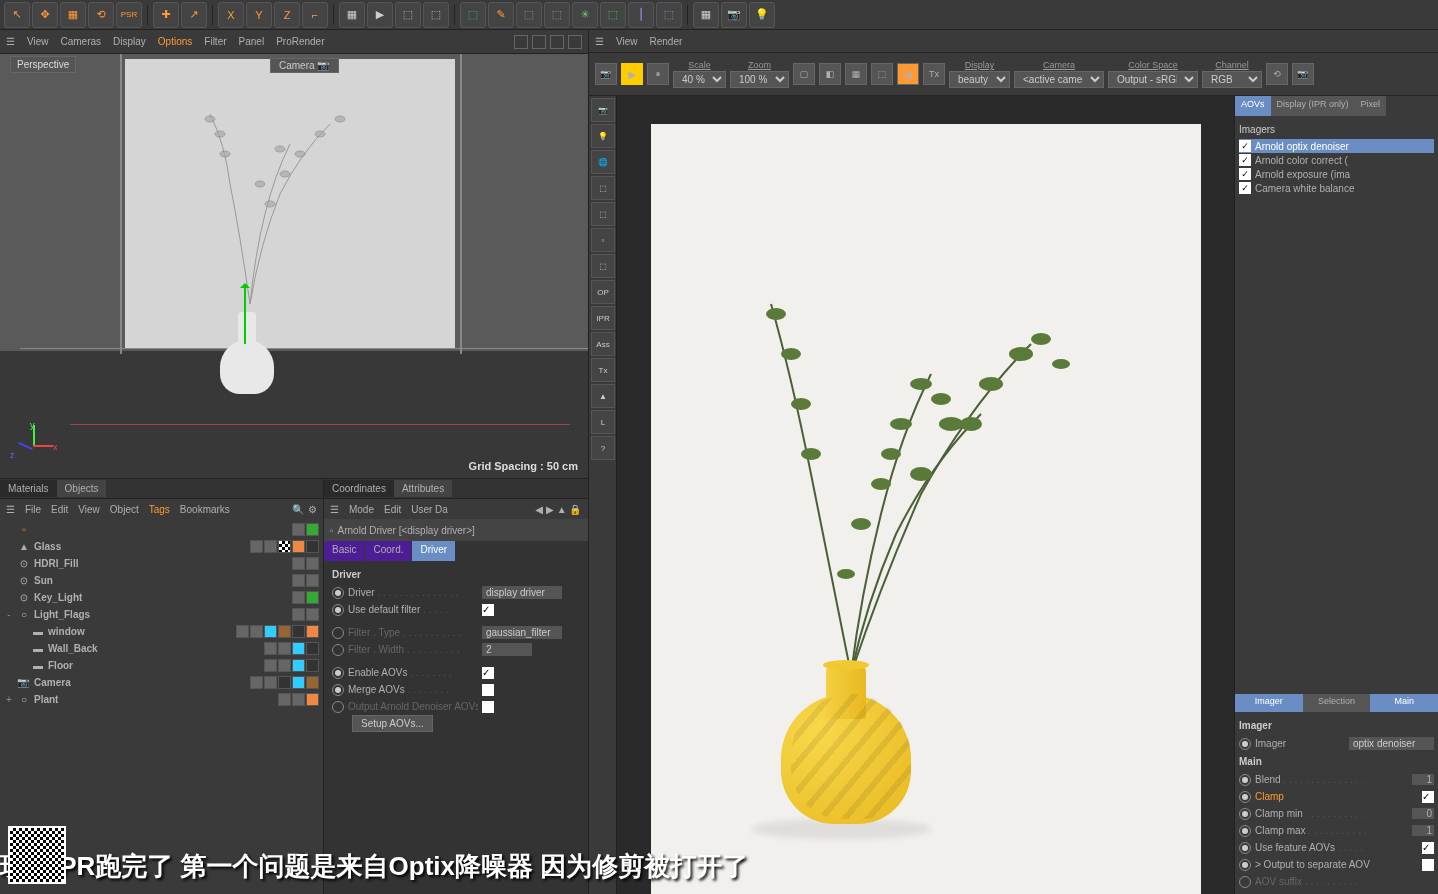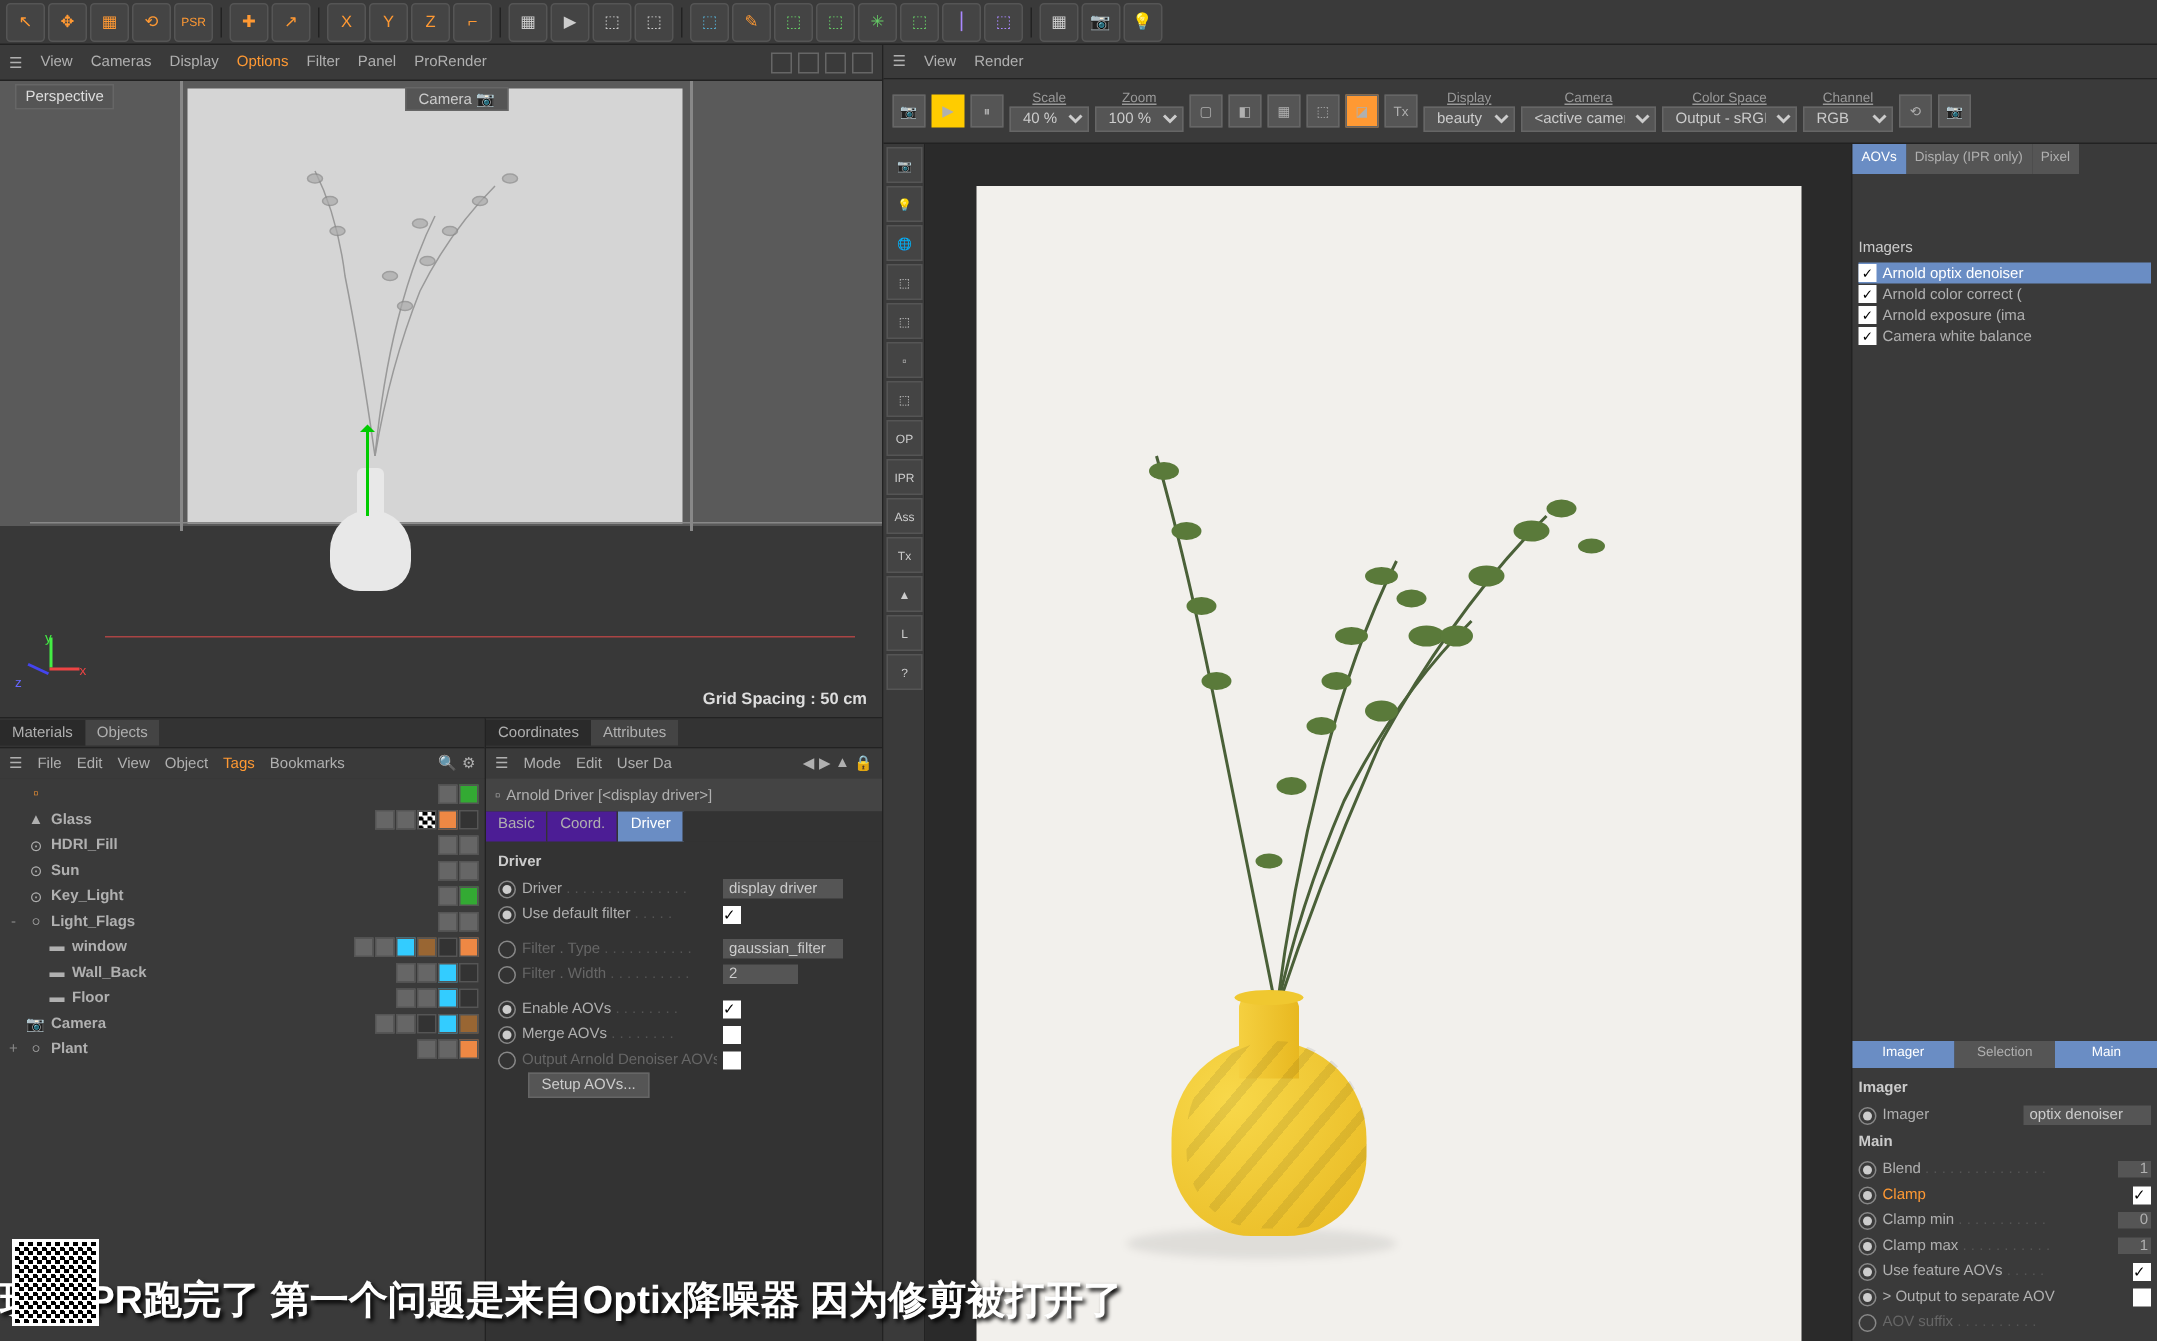--- a/index.html
+++ b/index.html
@@ -109,21 +109,21 @@
 .vase-neck { position: absolute; left: 45px; top: 20px; width: 40px; height: 55px; background: linear-gradient(90deg, #f5d040, #e8b820); border-radius: 8px 8px 0 0; }
 .vase-lip { position: absolute; left: 42px; top: 16px; width: 46px; height: 10px; background: #f0c830; border-radius: 50%; }
 .vase-shadow { position: absolute; left: 100px; bottom: 55px; width: 180px; height: 20px; background: rgba(0,0,0,.08); border-radius: 50%; filter: blur(3px); }
 .shadow-lines { position: absolute; left: 140px; bottom: 75px; width: 120px; height: 125px; background: repeating-linear-gradient(-50deg, rgba(0,0,0,0) 0 12px, rgba(0,0,0,.08) 12px 18px); border-radius: 55% 55% 45% 45%; }
 
 .props-panel { width: 204px; background: #3a3a3a; border-left: 1px solid #222; display: flex; flex-direction: column; font-size: 10px; }
 .props-tabs { height: 20px; display: flex; }
 .props-tab { padding: 3px 6px; background: #555; cursor: pointer; font-size: 9px; }
 .props-tab.active { background: #6a8dc4; color: #fff; }
 .props-section { padding: 4px; }
-.imagers-label { color: #ccc; padding: 4px 0; margin-top: 36px; }
+.imagers-label { color: #ccc; padding: 4px 0; }
 .imager-row { display: flex; align-items: center; gap: 4px; padding: 1px 0; }
 .imager-row.selected { background: #6a8dc4; color: #fff; }
 .imager-check { width: 12px; height: 12px; background: #fff; display: inline-flex; align-items: center; justify-content: center; color: #000; font-size: 9px; }
 
 .lower-tabs { display: flex; height: 18px; margin-top: auto; }
 .lower-tab { flex: 1; padding: 2px 4px; background: #555; text-align: center; cursor: pointer; font-size: 9px; }
 .lower-tab.active { background: #6a8dc4; color: #fff; }
 .lower-content { padding: 4px; }
 .prop-row { display: flex; align-items: center; height: 17px; gap: 4px; }
 .prop-label { flex: 1; white-space: nowrap; overflow: hidden; }

